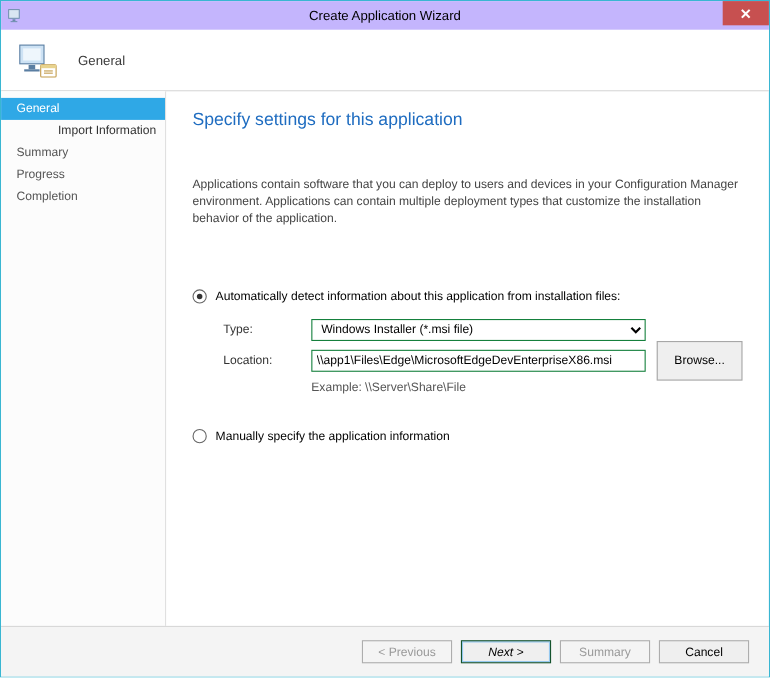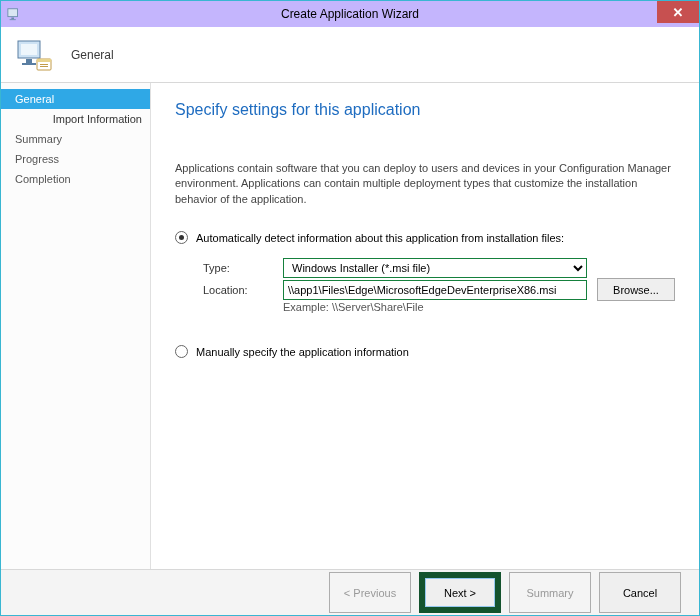--- a/index.html
+++ b/index.html
@@ -100,21 +100,21 @@
   }
   .content-heading {
     font-size: 16px;
     color: #1e6cc0;
     margin-bottom: 42px;
   }
   .content-desc {
     font-size: 11px;
     color: #444;
     line-height: 1.4;
-    margin-bottom: 24px;
+    margin-bottom: 56px;
   }
   .radio-row {
     display: flex;
     align-items: center;
     gap: 8px;
     margin-bottom: 14px;
   }
   .radio {
     width: 13px;
     height: 13px;
@@ -151,21 +151,21 @@
     border: 1px solid #15803d;
     height: 20px;
     background: #fff;
     width: 100%;
   }
   select.form-control {
     appearance: auto;
   }
   .browse-btn {
     width: 78px;
-    height: 23px;
+    height: 36px;
     font-size: 11px;
     border: 1px solid #a7a7a7;
     background: #efefef;
     cursor: pointer;
   }
   .example-text {
     grid-column: 2 / 3;
     font-size: 11px;
     color: #555;
   }
@@ -175,29 +175,30 @@
     border-top: 1px solid #d8d8d8;
     display: flex;
     align-items: center;
     justify-content: flex-end;
     gap: 8px;
     padding-right: 18px;
     background: #f4f4f4;
   }
   .footer-btn {
     width: 82px;
-    height: 41px;
+    height: 21px;
     font-size: 11px;
     border: 1px solid #adadad;
     background: #efefef;
     cursor: pointer;
   }
   .footer-btn.primary {
-    border: 6px solid #14532d;
+    border: 1px solid #14532d;
     box-shadow: 0 0 0 1px #95c8ef inset;
+    font-style: italic;
   }
   .footer-btn:disabled {
     color: #999;
     background: #f4f4f4;
     cursor: default;
   }
 </style>
 </head>
 <body>
 

